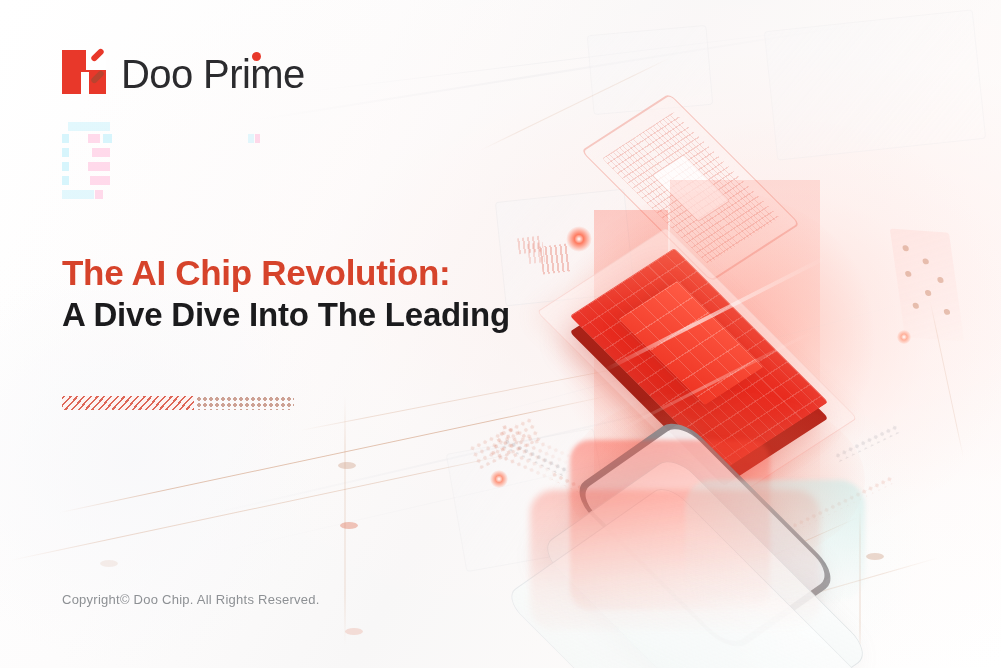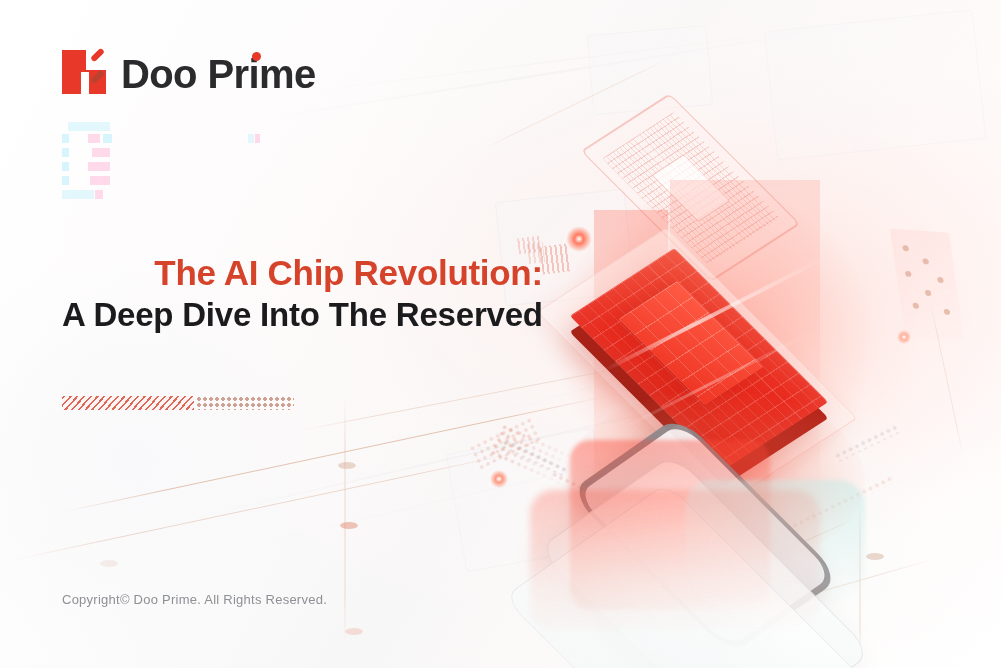--- a/index.html
+++ b/index.html
@@ -107,39 +107,39 @@
   .logo-mark .bar2 {
     position:absolute; right:1px; top:24px; width:15px; height:6px;
     background:#b9432f; border-radius:3px;
     transform:rotate(-45deg); transform-origin:center;
   }
   .logo-mark .cut {
     position:absolute; left:19px; top:22px; width:8px; height:22px;
     background:#ffffff;
   }
   .wordmark {
-    font-size:40px; font-weight:700; letter-spacing:-0.6px;
+    font-size:40px; font-weight:400; letter-spacing:-0.6px;
     color:#2b2b2e; line-height:1; position:relative; white-space:nowrap;
   }
   .wordmark .dot {
     position:absolute; width:9px; height:9px; border-radius:50%;
     background:#e8382a; left:131px; top:-2px;
   }
 
   
   #code-block { position:absolute; left:62px; top:122px; width:230px; height:82px; opacity:.85; }
   #code-block .ck { position:absolute; height:9px; background:rgba(176,236,250,0.60); }
   #code-block .cv { position:absolute; height:9px; background:rgba(255,176,214,0.55); }
   #code-block .cd { position:absolute; height:9px; background:rgba(190,240,252,0.50); }
 
   
   #headline { position:absolute; left:62px; top:252px; }
   .hl-accent {
     font-size:35px; font-weight:700; letter-spacing:-0.3px;
-    color:#d6432b; line-height:1.19; white-space:nowrap;text-align:right;
+    color:#d6432b; line-height:1.19; white-space:nowrap;
   }
   .hl-main {
     font-size:33px; font-weight:700; letter-spacing:-0.2px;
     color:#1b1b1d; line-height:1.25; white-space:nowrap;
   }
 
   
   #hatch-row { position:absolute; left:62px; top:394px; width:232px; height:18px; display:flex; align-items:center; }
   #hatch-bar {
     width:133px; height:14px;
@@ -370,23 +370,23 @@
 
     <span class="ck" style="left:0px;top:54px;width:7px;"></span>
     <span class="cv" style="left:28px;top:54px;width:20px;"></span>
 
     <span class="cd" style="left:0px;top:68px;width:32px;"></span>
     <span class="cv" style="left:33px;top:68px;width:8px;"></span>
   </div>
 
   <div id="headline">
     <div class="hl-accent">The AI Chip Revolution:</div>
-    <div class="hl-main">A Deep Dive Into The Reserved</div>
+    <div class="hl-main">A Dive Dive Into The Leading</div>
   </div>
 
   <div id="hatch-row">
     <div id="hatch-bar"></div>
     <div id="hatch-dots"></div>
   </div>
 
-  <div id="copyright">Copyright© Doo Prime. All Rights Reserved.</div>
+  <div id="copyright">Copyright© Doo Chip. All Rights Reserved.</div>
 
 </div>
 
 </body></html>

